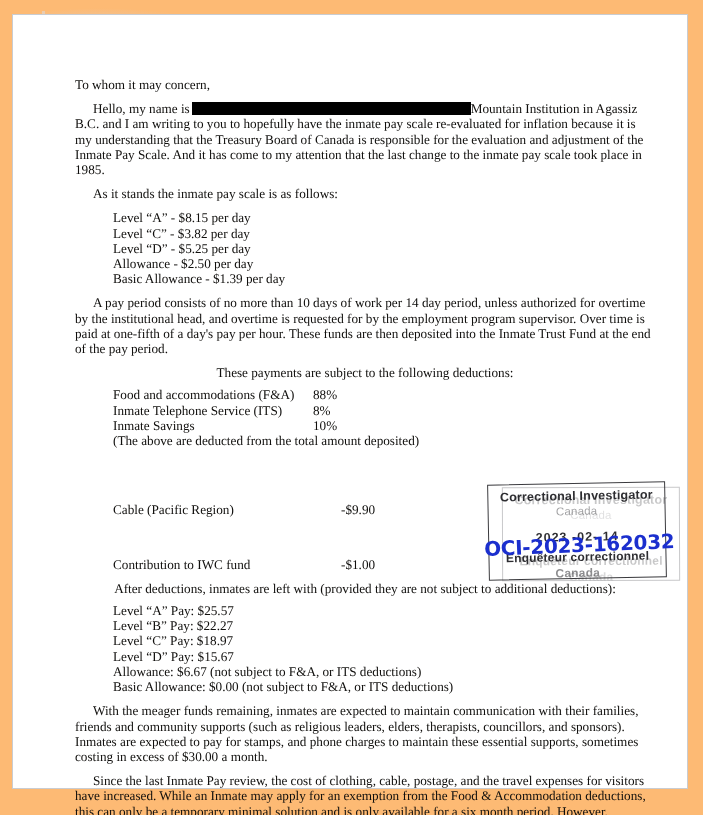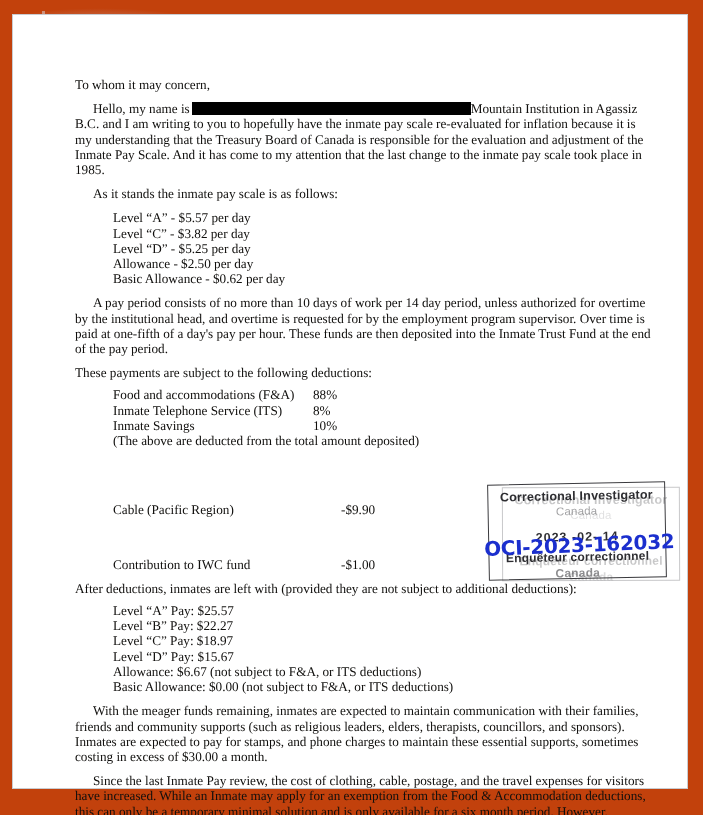--- a/index.html
+++ b/index.html
@@ -12,21 +12,21 @@
     height: 815px;
     position: relative;
     overflow: hidden;
     font-family: "Liberation Serif", "DejaVu Serif", serif;
   }
 
   
   #scan-canvas {
     position: absolute;
     inset: 0;
-    background: #c2410c;
+    background: #fdba74;
     padding-left: 32px;
   }
   #page-sheet {
     position: absolute;
     left: 12px;
     top: 14px;
     width: 676px;
     height: 775px;
     background: #ffffff;
     border: 1px solid #c9ccd1;
@@ -57,21 +57,21 @@
     font-size: 13.2px;
     line-height: 15.2px;
     color: #100f0d;
     text-align: left;
   }
   .para {
     margin: 0 0 9px 0;
     text-indent: 18px;
   }
   .para.flush { text-indent: 0; }
-  .para.tight { margin-bottom: 7px; }
+  .para.tight { margin-bottom: 7px; text-align: center; }
 
   
   #letter-body, .stamp-wrap {
     text-rendering: geometricPrecision;
   }
 
   
   .data-list {
     margin: 0 0 9px 0;
     padding: 0 0 0 38px;
@@ -175,25 +175,25 @@
 
     <div id="letter-body">
 
       <p class="para flush">To whom it may concern,</p>
 
       <p class="para"><span>Hello, my name is</span><span class="redaction-bar" style="width:279px"></span><span>Mountain Institution in Agassiz B.C. and I am writing to you to hopefully have the inmate pay scale re-evaluated for inflation because it is my understanding that the Treasury Board of Canada is responsible for the evaluation and adjustment of the Inmate Pay Scale. And it has come to my attention that the last change to the inmate pay scale took place in 1985.</span></p>
 
       <p class="para">As it stands the inmate pay scale is as follows:</p>
 
       <ul class="data-list">
-        <li>Level “A” - $5.57 per day</li>
+        <li>Level “A” - $8.15 per day</li>
         <li>Level “C” - $3.82 per day</li>
         <li>Level “D” - $5.25 per day</li>
         <li>Allowance - $2.50 per day</li>
-        <li>Basic Allowance - $0.62 per day</li>
+        <li>Basic Allowance - $1.39 per day</li>
       </ul>
 
       <p class="para">A pay period consists of no more than 10 days of work per 14 day period, unless authorized for overtime by the institutional head, and overtime is requested for by the employment program supervisor. Over time is paid at one-fifth of a day's pay per hour. These funds are then deposited into the Inmate Trust Fund at the end of the pay period.</p>
 
       <p class="para flush tight">These payments are subject to the following deductions:</p>
 
       <ul class="data-list">
         <li class="ded-row"><span class="ded-label">Food and accommodations (F&amp;A)</span><span>88%</span></li>
         <li class="ded-row"><span class="ded-label">Inmate Telephone Service (ITS)</span><span>8%</span></li>
         <li class="ded-row"><span class="ded-label">Inmate Savings</span><span>10%</span></li>

